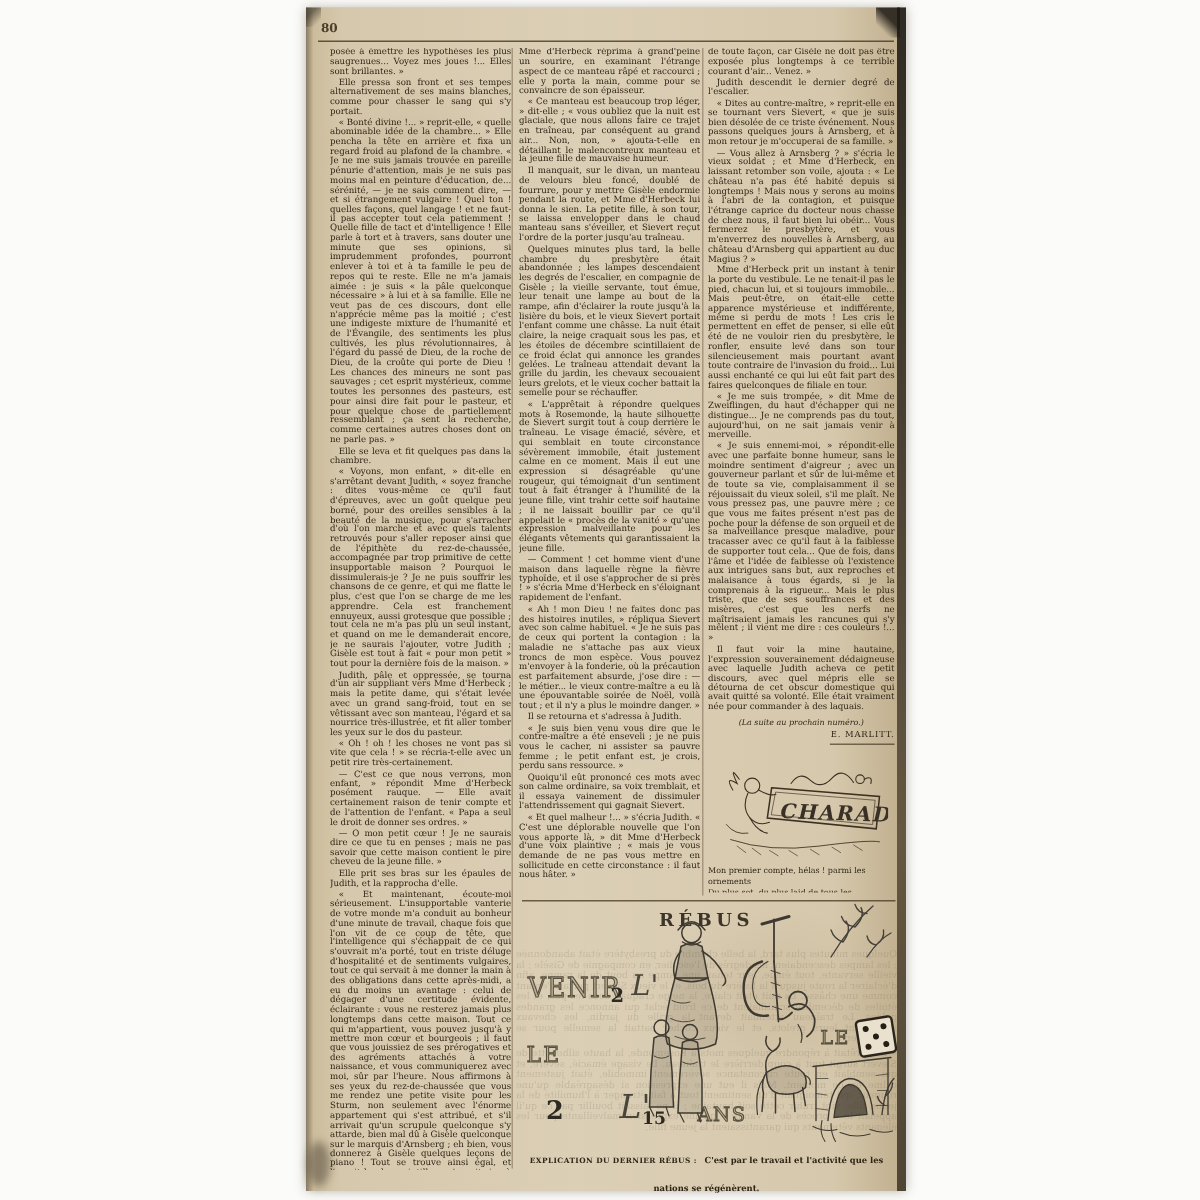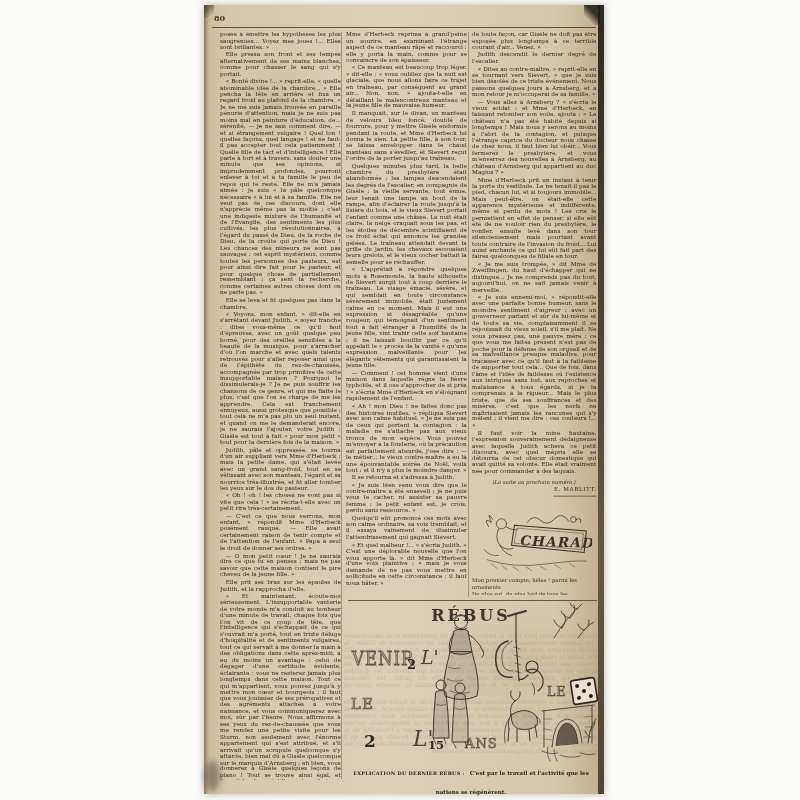--- a/index.html
+++ b/index.html
@@ -47,21 +47,21 @@
   .suite-line{margin-top:6px;text-align:center;font-style:italic;font-size:7.4px;color:#31281a;}
   .author-line{text-align:right;font-size:7.8px;letter-spacing:.8px;color:#2c2315;margin-top:2px;}
   .author-rule{margin:3px 0 0 auto;width:60px;height:1px;background:#4c3d29;}
   .charade-svg{display:block;margin:10px auto 4px auto;}
   .charade-lines p{margin:0;text-indent:0 !important;font-size:7.4px;line-height:10.2px;
     text-align:left;color:#31281a;}
 
   
   .rebus{position:absolute;left:140px;top:592px;width:254px;height:190px;}
   .rebus-rule{position:absolute;left:4px;top:3px;width:249px;height:1px;background:#4c3d29;opacity:.8;}
-  .rebus-title{position:absolute;left:0;top:9px;width:100%;text-align:center;font-size:16px;
+  .rebus-title{position:absolute;left:0;top:9px;width:100%;text-align:center;font-size:12px;
     font-weight:bold;letter-spacing:3px;color:#3d342a;}
   .ghost{position:absolute;left:0;top:36px;width:254px;height:128px;overflow:hidden;
     transform:scaleX(-1);opacity:.20;color:#6d6250;font-size:6.4px;line-height:7px;text-align:justify;
     filter:blur(.3px);}
   .ghost div{margin-bottom:3px;}
   .rb{position:absolute;color:#423c31;}
   .rb-outline{color:rgba(88,82,66,.22);-webkit-text-stroke:.7px #57503e;font-family:"DejaVu Serif",serif;}
   .rb-venir{left:8px;top:52px;font-size:16.5px;letter-spacing:1px;transform:scaleY(1.12);}
   .rb-2a{left:63px;top:60px;font-size:13px;font-weight:bold;color:#2e2a22;}
   .rb-la{left:77px;top:49px;font-size:19px;font-style:italic;color:#4a443a;}

